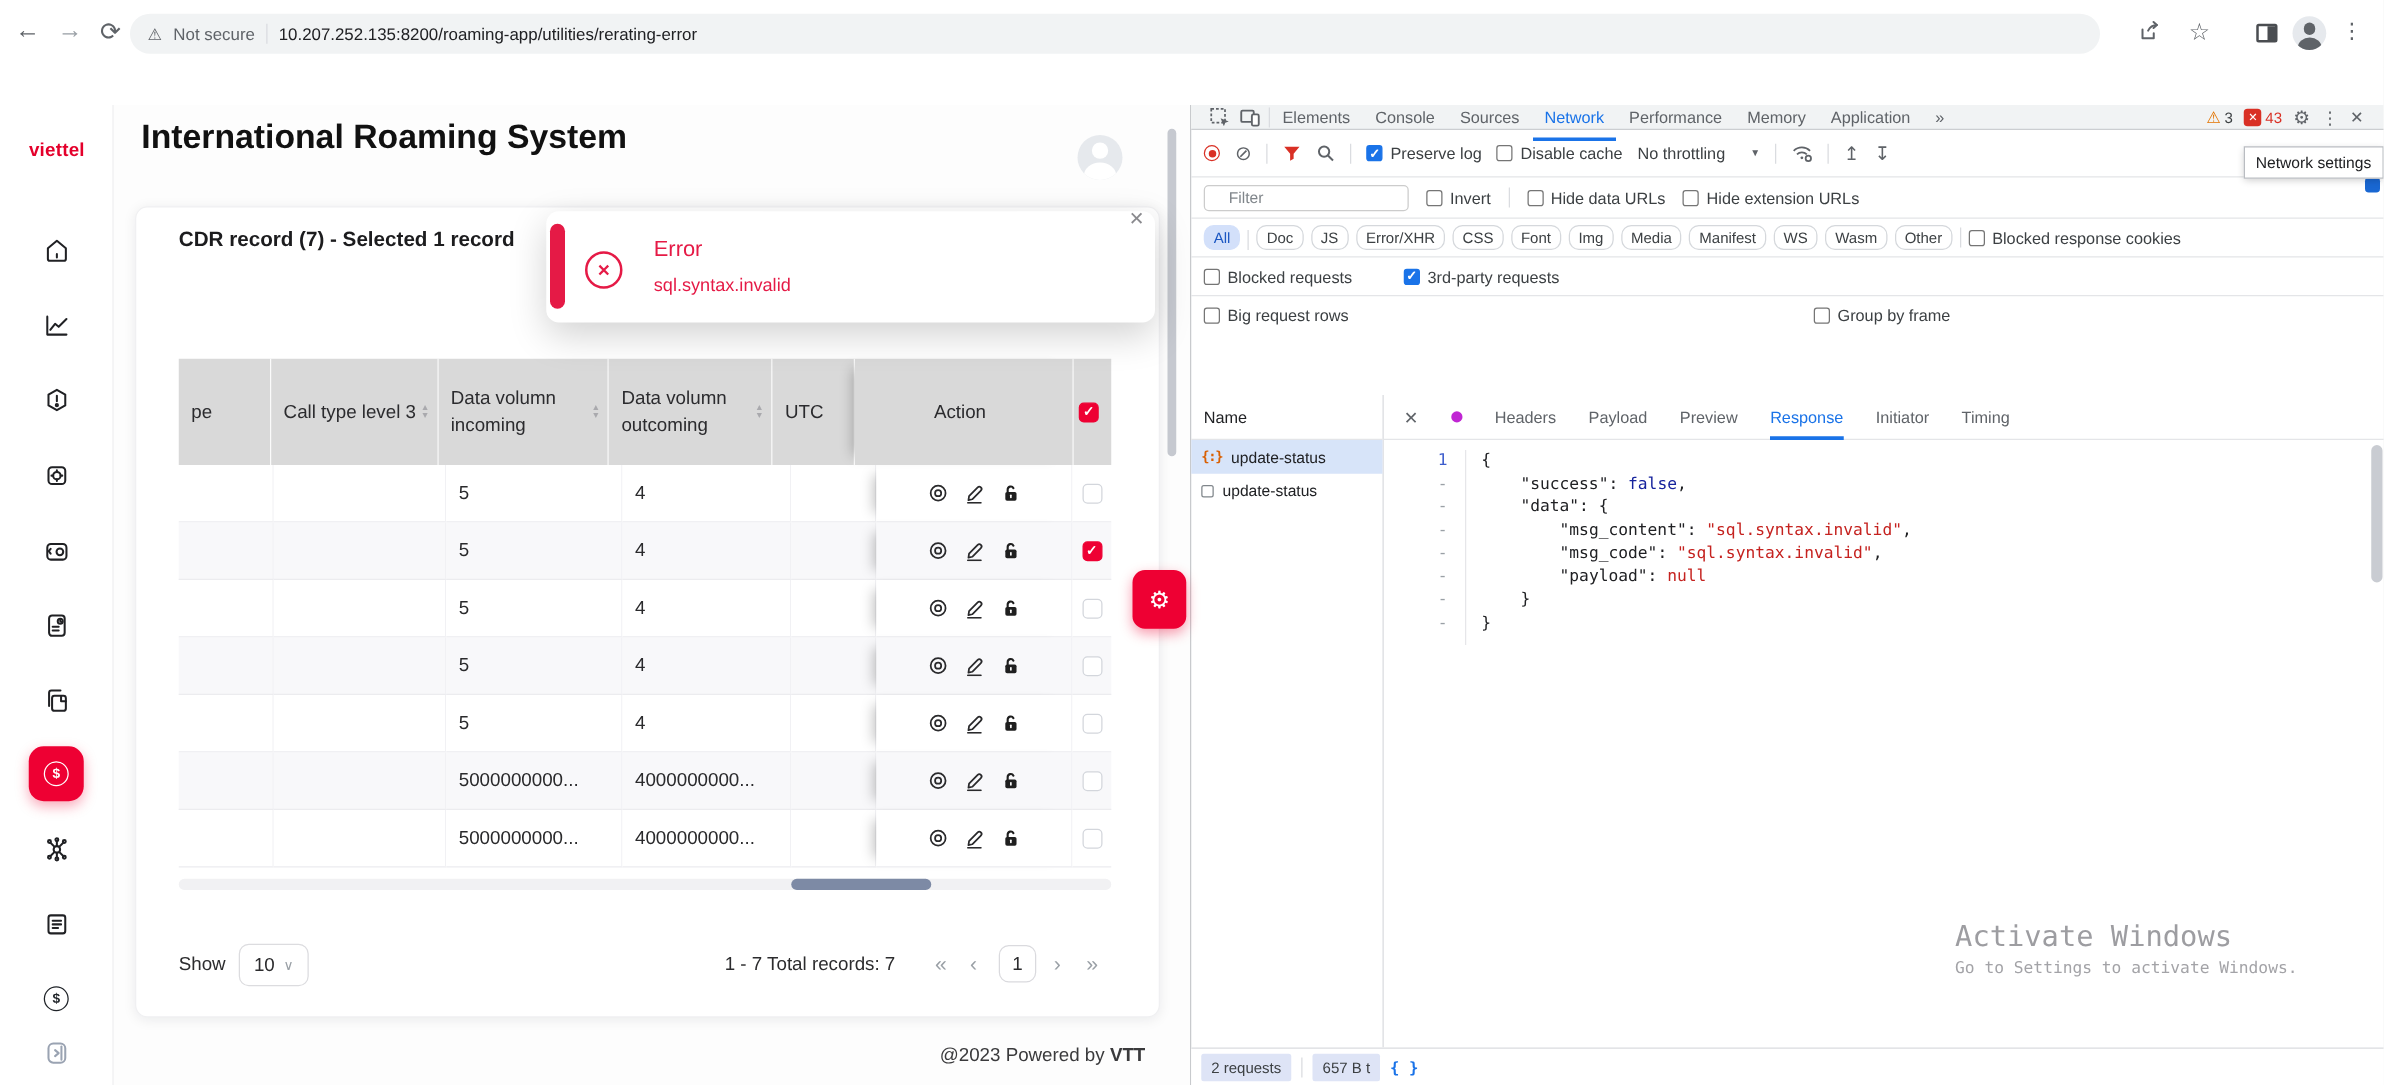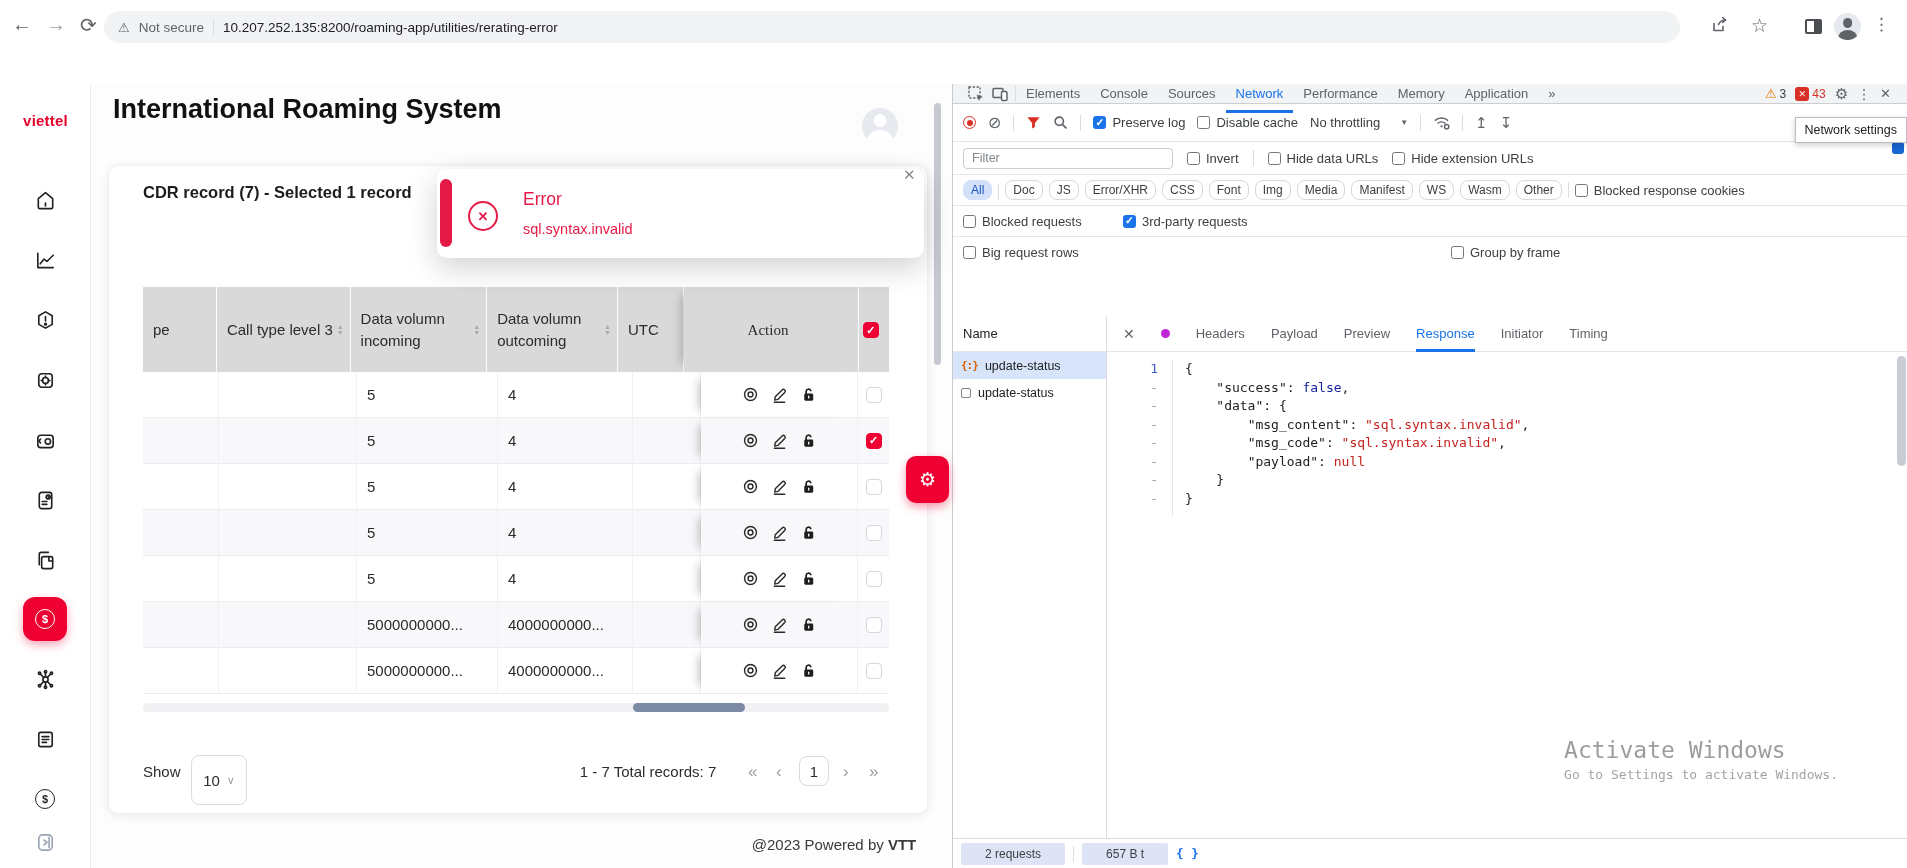--- a/index.html
+++ b/index.html
@@ -70,21 +70,21 @@
   .aicon svg { width:17px; height:17px; stroke:#2a2a2c; fill:none; stroke-width:1.5; stroke-linecap:round; stroke-linejoin:round; }
   .cbx { width:16px; height:16px; border:1.5px solid #d3d6dc; border-radius:4px; background:#fff;
          display:inline-flex; align-items:center; justify-content:center; cursor:pointer; }
   .cbx.red { background:#ee0033; border-color:#ee0033; color:#fff; font-size:11px; font-weight:bold; }
   #hscroll { position:absolute; left:34px; top:537px; width:746px; height:9px; background:#f1f1f3; border-radius:5px; }
   #hthumb  { position:absolute; left:490px; top:0; width:112px; height:9px; background:#7d8aa5; border-radius:5px; }
 
   
   #pgn { position:absolute; left:0; top:588px; width:820px; height:36px; font-size:15px; color:#2c2c2e; }
   #show-lbl { position:absolute; left:34px; top:9px; }
-  #page-size { position:absolute; left:82px; top:1px; width:56px; height:50px; border:1px solid #dcdcdf;
+  #page-size { position:absolute; left:82px; top:1px; width:56px; height:34px; border:1px solid #dcdcdf;
                border-radius:8px; display:flex; align-items:center; justify-content:center; gap:7px; cursor:pointer; }
   #page-size .chev { color:#9aa0a6; font-size:11px; }
   #pg-summary { position:absolute; left:439px; top:9px; width:200px; text-align:center; }
   .pg-arrow { position:absolute; top:8px; color:#9aa0a6; font-size:17px; cursor:pointer; }
   #pg-page { position:absolute; left:690px; top:2px; width:30px; height:30px; border:1px solid #dadade; border-radius:8px;
              display:flex; align-items:center; justify-content:center; cursor:pointer; }
 
   
   #toast { position:absolute; left:346px; top:85px; width:487px; height:89px; background:#fff; border-radius:10px;
            box-shadow:0 10px 30px rgba(0,0,0,.18); z-index:20; }
@@ -115,21 +115,21 @@
   .dt-row { display:flex; align-items:center; padding:0 10px; gap:12px; }
   #dt-toolbar { height:38px; border-bottom:1px solid #e4e5e8; }
   .rec { width:13px; height:13px; border:1.5px solid #d93025; border-radius:50%; position:relative; cursor:pointer; }
   .rec::after { content:""; position:absolute; inset:2.5px; background:#d93025; border-radius:50%; }
   .cb { width:13px; height:13px; border:1.5px solid #757575; border-radius:2.5px; background:#fff; display:inline-block;
         flex:none; cursor:pointer; }
   .cb.on { background:#1a73e8; border-color:#1a73e8; position:relative; }
   .cb.on::after { content:"✓"; position:absolute; left:1px; top:-1.5px; color:#fff; font-size:10.5px; font-weight:bold; }
   .cb-item { display:flex; align-items:center; gap:6px; cursor:pointer; }
   #dt-filter { height:33px; border-bottom:1px solid #e4e5e8; gap:14px; }
-  #filter-input { width:210px; height:21px; border:1px solid #ccc; border-radius:4px; padding:0 8px; font-size:12.5px;
+  #filter-input { width:164px; height:21px; border:1px solid #ccc; border-radius:4px; padding:0 19px; font-size:12.5px;
                   font-family:"Liberation Sans", sans-serif; color:#202124; outline:none; }
   #filter-input::placeholder { color:#80868b; }
   #dt-chips { height:31px; border-bottom:1px solid #e4e5e8; gap:6px; }
   .chip { border:1px solid #d5d8dc; border-radius:8px; padding:2px 7px; font-size:12px; color:#3c4043; cursor:pointer;
           white-space:nowrap; }
   .chip.active { background:#d3e0fa; border-color:#d3e0fa; color:#1a56c2; }
   .dt-checkrow { height:31px; position:relative; }
   .dt-checkrow .pos2 { position:absolute; left:498px; }
   #dt-row1 { border-bottom:1px solid #e4e5e8; }
   #dt-row1 .pos2b { position:absolute; left:170px; }
@@ -157,21 +157,21 @@
   #code div { white-space:pre; height:18.5px; }
   .tk-k { color:#202124; } .tk-p { color:#202124; }
   .tk-s { color:#c5221f; } .tk-b { color:#16239d; } .tk-n { color:#c5221f; }
   #watermark { position:absolute; right:70px; bottom:24px; color:rgba(140,140,145,.85); }
   #watermark .l1 { font-size:23px; }
   #watermark .l2 { font-size:13px; margin-top:6px; color:rgba(140,140,145,.8); }
   #resp-scroll { position:absolute; right:2px; top:4px; width:9px; height:110px; background:#c9ccd2; border-radius:5px; }
 
   #dt-status { position:absolute; left:0; bottom:0; width:955px; height:30px; border-top:1px solid #dadce0;
                display:flex; align-items:center; padding-left:8px; gap:8px; font-size:12px; color:#3c4043; background:#fff; }
-  #dt-status .hl { background:#dee4f6; padding:4px 24px; border-radius:2px; white-space:nowrap; }
+  #dt-status .hl { background:#dee4f6; padding:4px 8px; border-radius:2px; white-space:nowrap; }
   #braces { color:#1a73e8; font-weight:bold; font-family:"DejaVu Sans Mono", monospace; font-size:12.5px; cursor:pointer; }
   #dt-tooltip { position:absolute; right:0; top:33px; background:#fff; border:1px solid #b9bcc1; padding:5px 9px;
                 font-size:12.5px; color:#202124; box-shadow:0 2px 6px rgba(0,0,0,.2); z-index:50; white-space:nowrap; }
   #dt-sync { position:absolute; right:3px; top:58px; width:12px; height:12px; background:#1967d2; border-radius:3px; z-index:49; }
 </style>
 </head>
 <body>
 
 <div id="screen">
 
@@ -325,21 +325,21 @@
               <div class="th" style="width:135px;">
                 <span>Data volumn outcoming</span>
                 <span class="sort">
                   <span>▲</span>
                   <span>▼</span>
                 </span>
               </div>
               <div class="th" style="width:68px;">
                 <span>UTC</span>
               </div>
-              <div class="th action" style="width:181px;justify-content:center;font-family:Liberation Serif, serif;">
+              <div class="th action" style="width:181px;justify-content:center;">
                 <span>Action</span>
               </div>
               <div class="th check" style="width:31px">
                 <span class="cbx red">✓</span>
               </div>
             </div>
             <div class="trow">
               <div class="td" style="width:76px"></div>
               <div class="td" style="width:138px"></div>
               <div class="td" style="width:141px">5</div>

